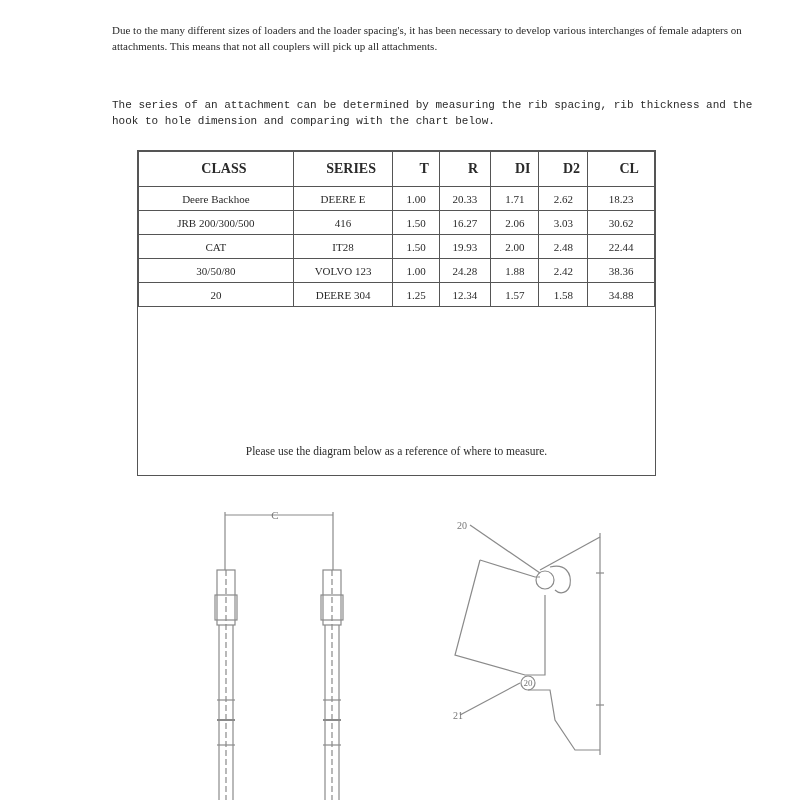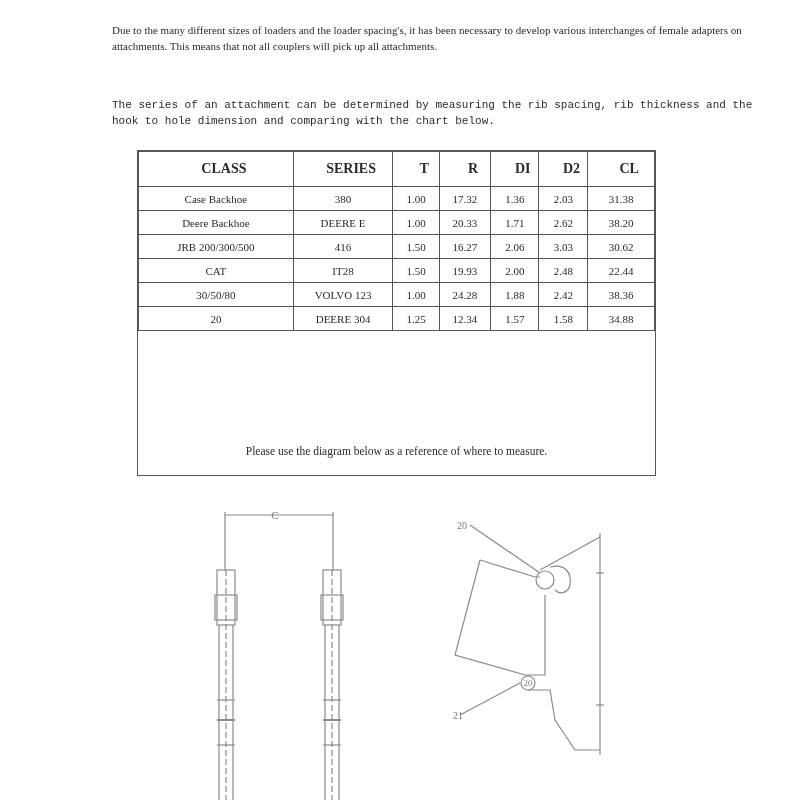--- a/index.html
+++ b/index.html
@@ -37,36 +37,27 @@
         <th class="c-series">SERIES</th>
         <th class="c-t">T</th>
         <th class="c-r">R</th>
         <th class="c-d1">DI</th>
         <th class="c-d2">D2</th>
         <th class="c-cl">CL</th>
       </tr>
     </thead>
     <tbody>
       <tr>
-        <td>Case Backhoe</td>
-        <td>380</td>
-        <td>1.00</td>
-        <td>17.32</td>
-        <td>1.36</td>
-        <td>2.03</td>
-        <td>31.38</td>
-      </tr>
-      <tr>
         <td>Deere Backhoe</td>
         <td>DEERE E</td>
         <td>1.00</td>
         <td>20.33</td>
         <td>1.71</td>
         <td>2.62</td>
-        <td>38.20</td>
+        <td>18.23</td>
       </tr>
       <tr>
         <td>JRB 200/300/500</td>
         <td>416</td>
         <td>1.50</td>
         <td>16.27</td>
         <td>2.06</td>
         <td>3.03</td>
         <td>30.62</td>
       </tr>

